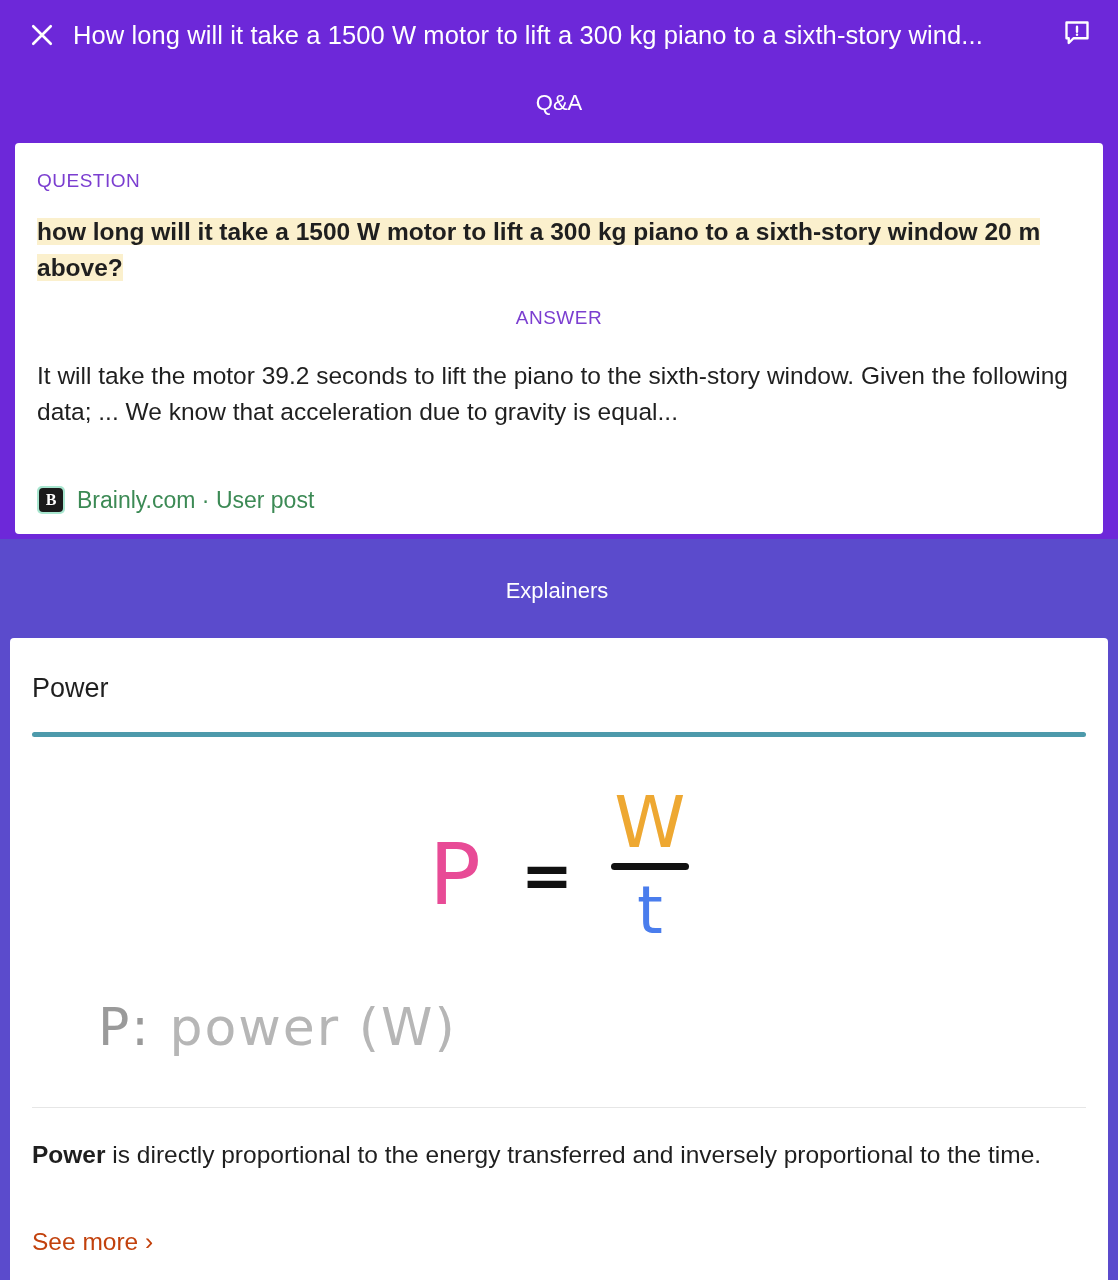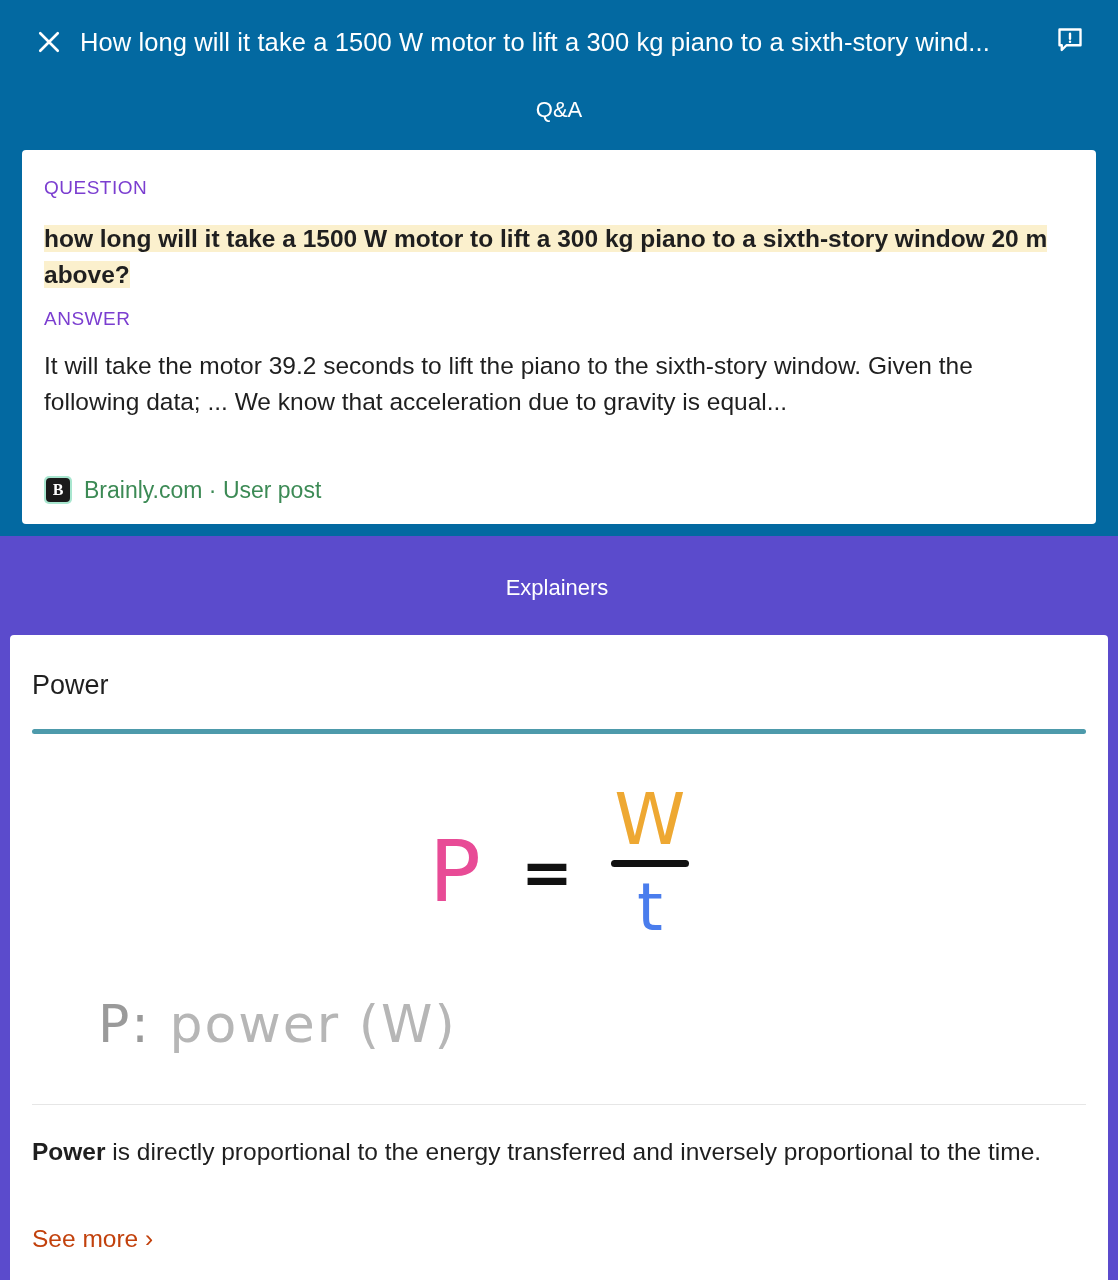--- a/index.html
+++ b/index.html
@@ -11,22 +11,22 @@
   }
 
   body {
     font-family: "Liberation Sans", sans-serif;
     background: #5b4bcc;
     -webkit-font-smoothing: antialiased;
   }
 
   
   .top-band {
-    background: #0369a1;
-    padding: 12px;
+    background: #6d28d9;
+    padding: 5px;
     position: relative;
   }
 
   .titlebar {
     height: 60px;
     display: flex;
     align-items: center;
     padding: 0 14px 0 14px;
   }
 
@@ -102,24 +102,24 @@
     line-height: 36px;
     font-weight: 700;
     box-decoration-break: clone;
     -webkit-box-decoration-break: clone;
   }
   .question-wrap {
     margin-top: 21px;
     margin-bottom: 8px;
   }
 
-  .answer-label { margin-top: 14px; display: block; }
+  .answer-label { margin-top: 20px; display: block; text-align: center; }
 
   .answer-text {
-    margin-top: 17px;
+    margin-top: 28px;
     color: #1f1f1f;
     font-size: 24.5px;
     line-height: 36px;
     font-weight: 400;
   }
 
   .source-row {
     display: flex;
     align-items: center;
     margin-top: 56px;

